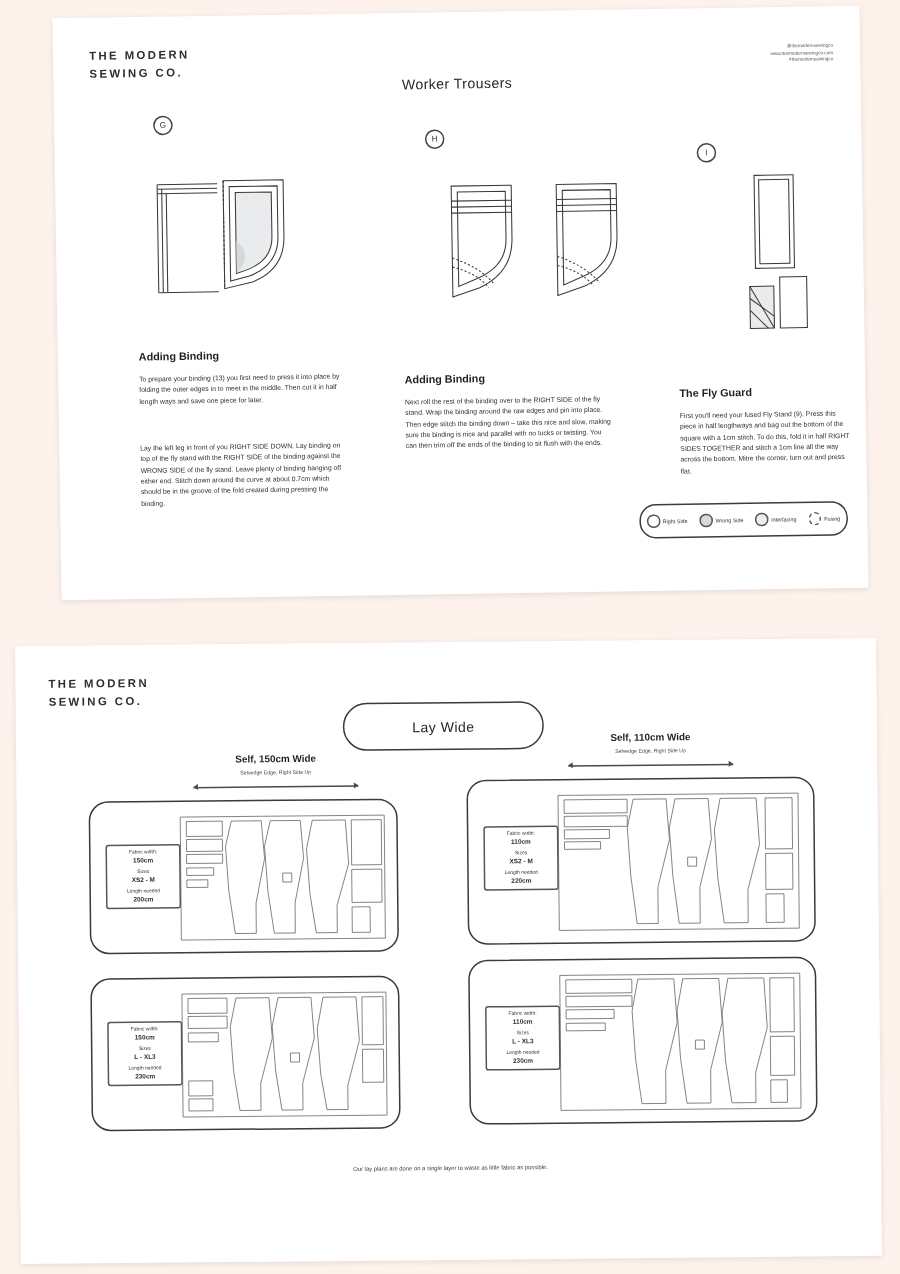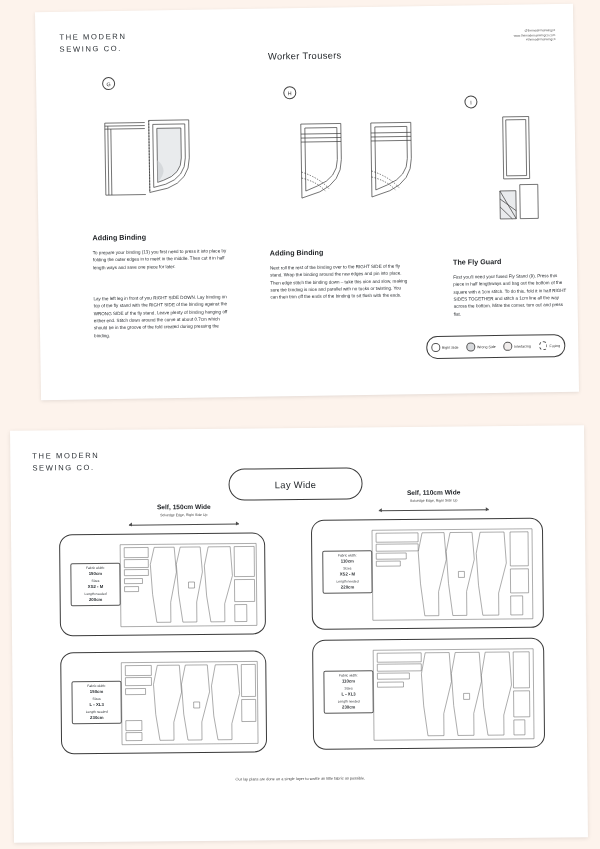--- a/index.html
+++ b/index.html
@@ -21,21 +21,21 @@
   #page1{
     left:38px;top:8px;width:538px;height:388px;
     transform:rotate(-0.9deg);
     transform-origin:50% 50%;
   }
   .brand{
     position:absolute;
     font-size:7.6px;
     letter-spacing:1.6px;
     line-height:1.55;
-    font-weight:400;
+    font-weight:700;
     color:#2a2f34;
   }
   #p1-brand{left:24px;top:20px;}
   .doc-title{
     position:absolute;
     font-size:9.4px;
     letter-spacing:.3px;
     color:#23272b;
   }
   #p1-title{left:0;right:0;top:42px;text-align:center;}

